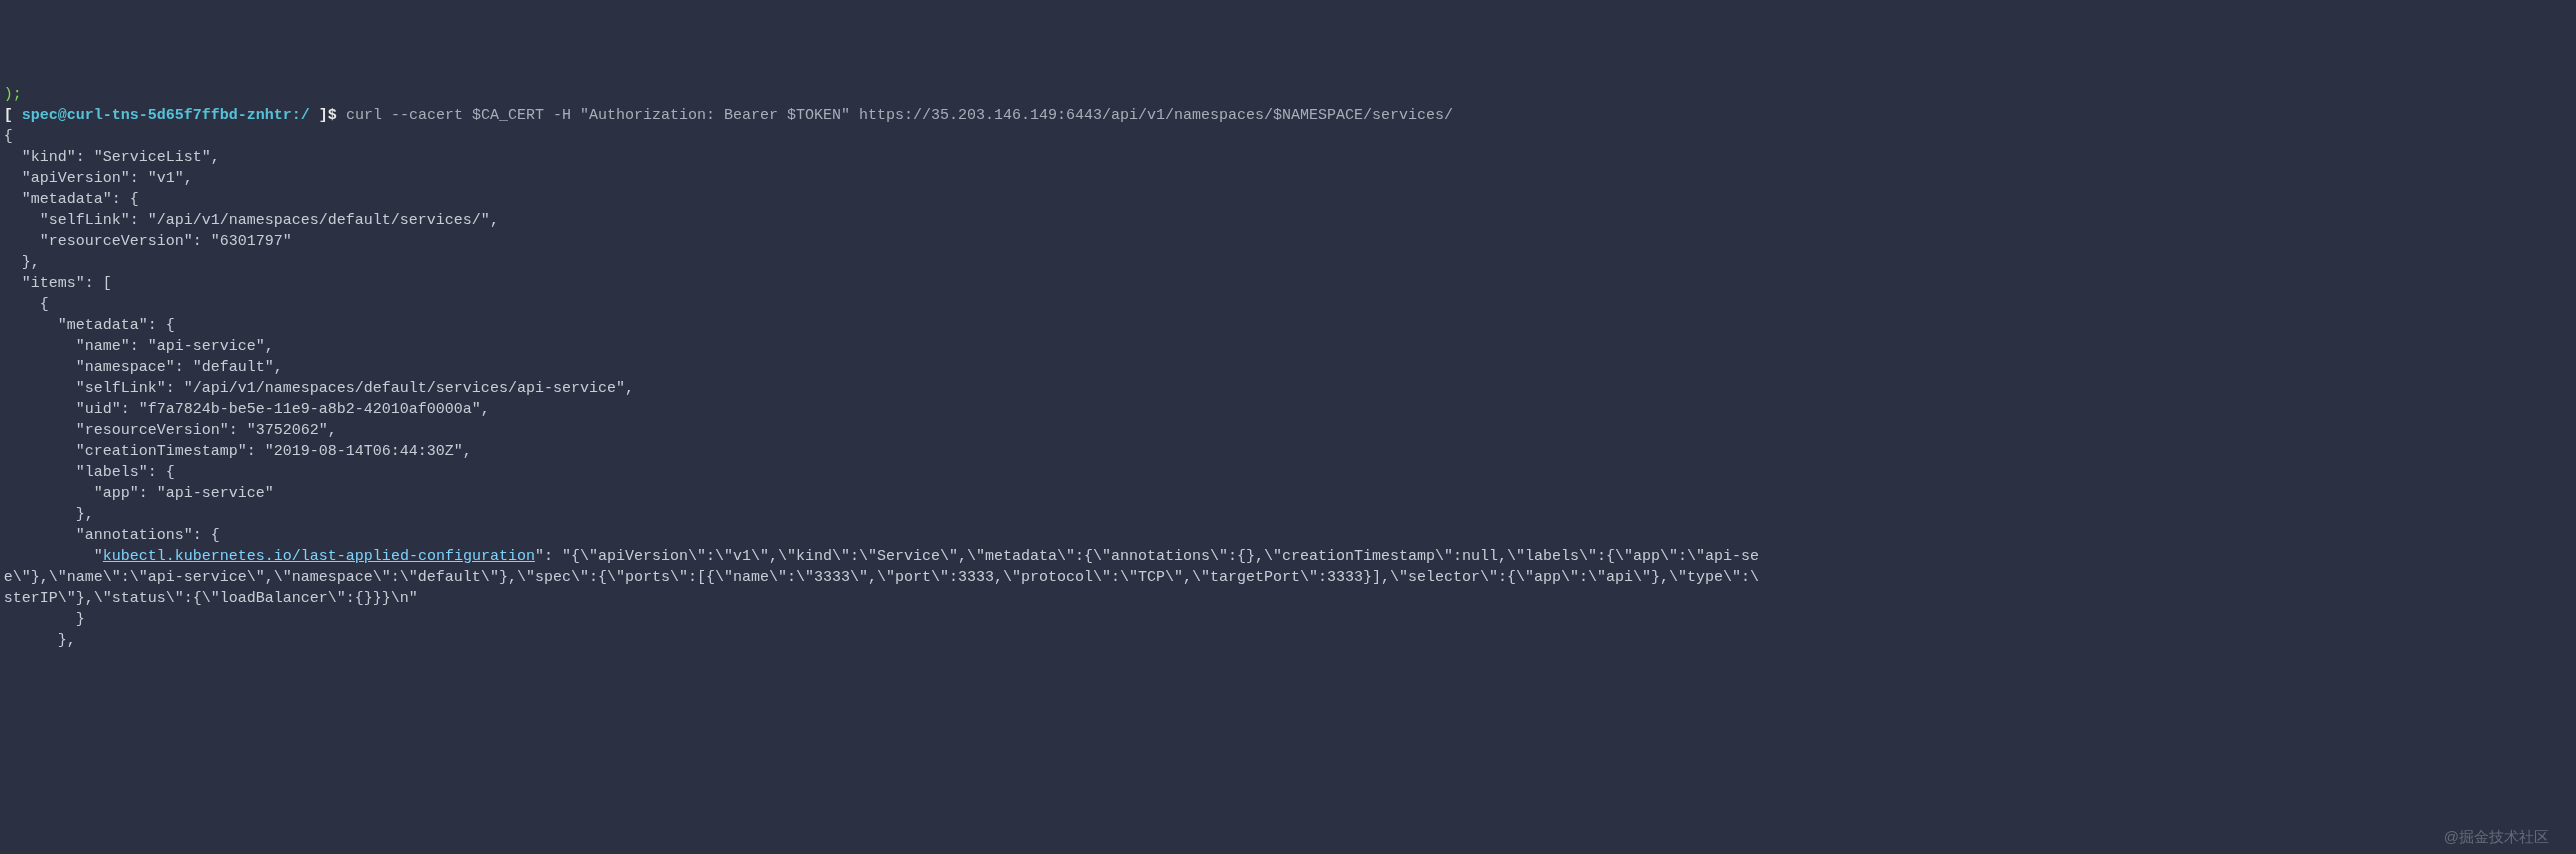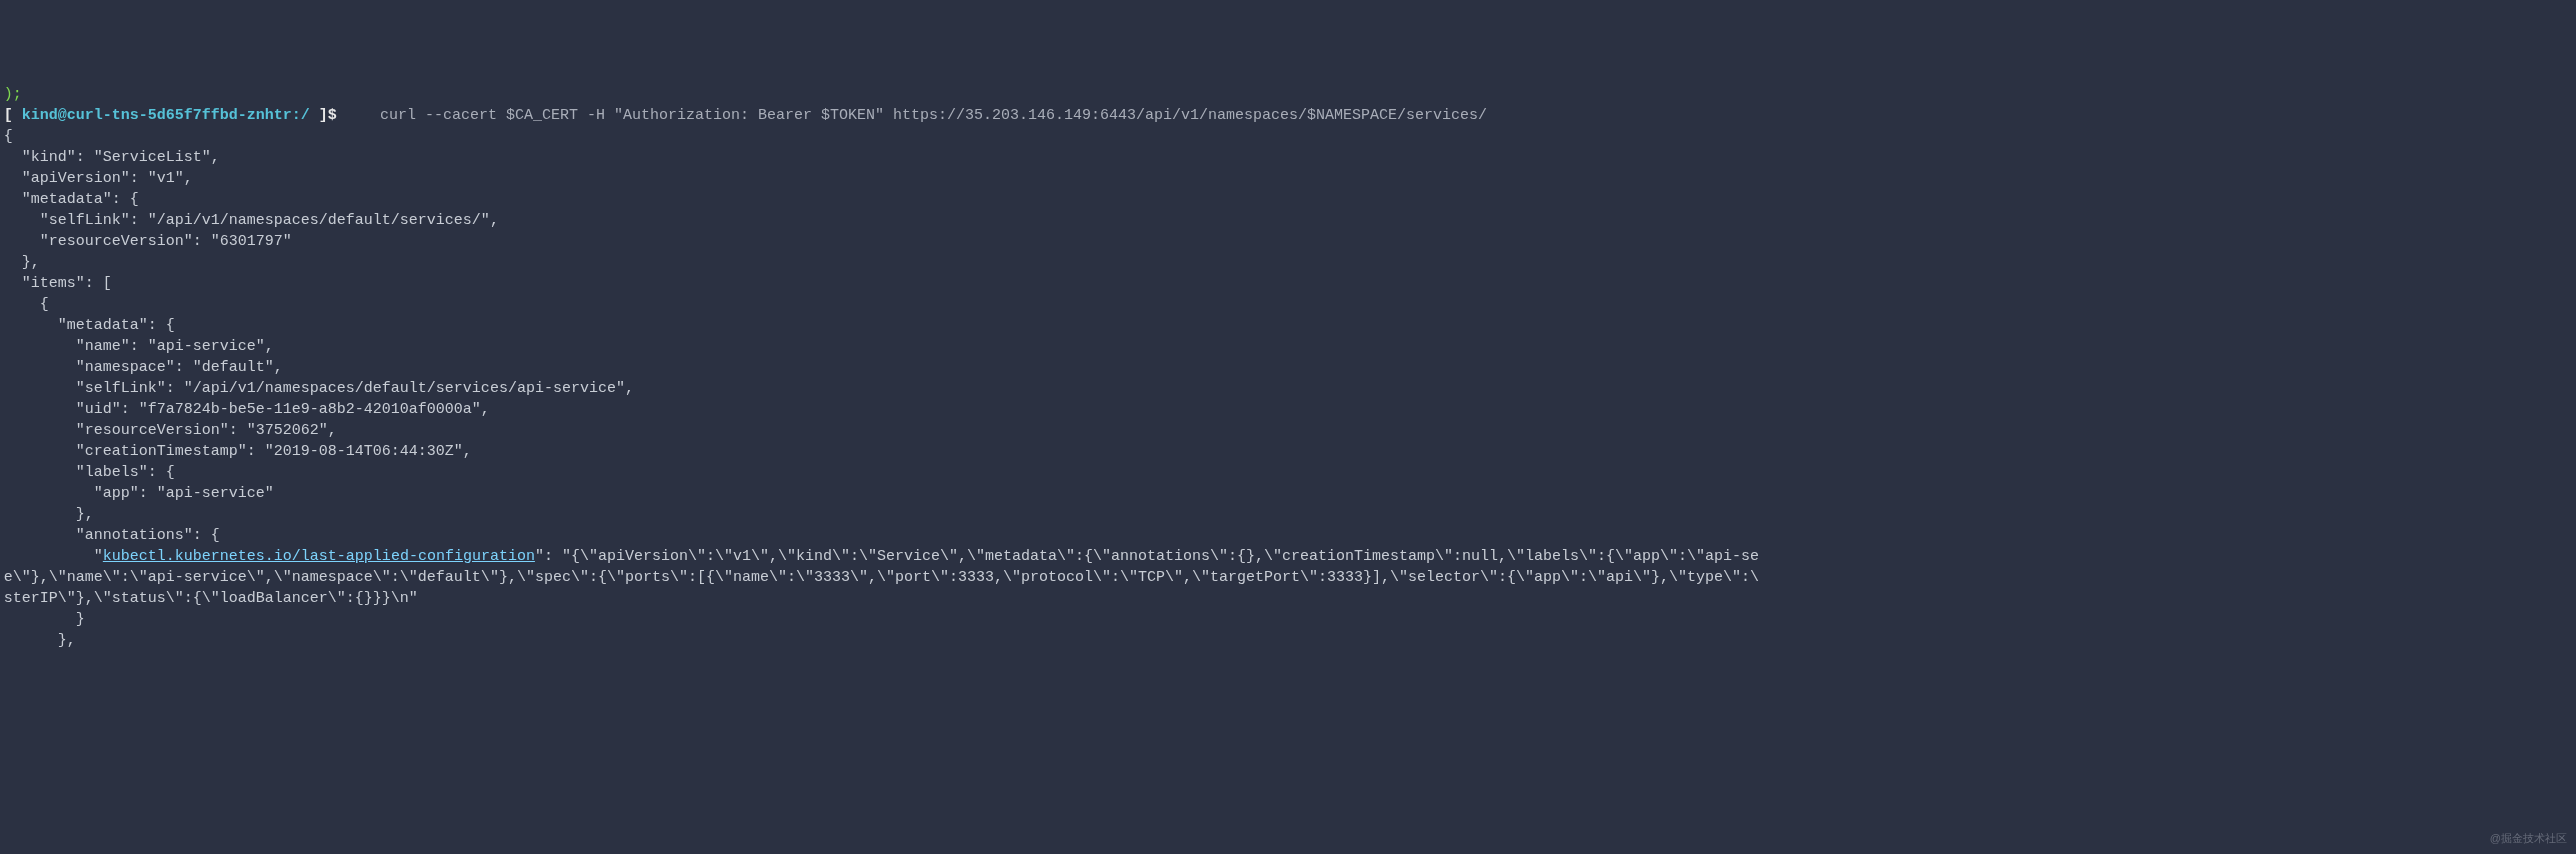--- a/index.html
+++ b/index.html
@@ -26,42 +26,41 @@
     .cyan-bold {
       color: #56c2d8;
       font-weight: bold;
     }
     .white-bold {
       color: #e8e8e8;
       font-weight: bold;
     }
     .gray {
       color: #a8adb8;
-      margin-left: 34px;
     }
     .link {
       color: #7dd3fc;
       text-decoration: underline;
     }
     .watermark {
       position: fixed;
       bottom: 7.5px;
-      right: 9px;
+      right: 27px;
       color: #656a78;
-      font-size: 11px;
+      font-size: 15px;
       font-family: sans-serif;
     }
   </style>
 </head>
 <body>
 
 
 
 <div class="terminal"><span class="green">);</span>
-<span class="white-bold">[ </span><span class="cyan-bold">kind@curl-tns-5d65f7ffbd-znhtr:/</span><span class="white-bold"> ]$ </span><span class="gray">curl --cacert $CA_CERT -H "Authorization: Bearer $TOKEN" https://35.203.146.149:6443/api/v1/namespaces/$NAMESPACE/services/</span>
+<span class="white-bold">[ </span><span class="cyan-bold">spec@curl-tns-5d65f7ffbd-znhtr:/</span><span class="white-bold"> ]$ </span><span class="gray">curl --cacert $CA_CERT -H "Authorization: Bearer $TOKEN" https://35.203.146.149:6443/api/v1/namespaces/$NAMESPACE/services/</span>
 <span>{</span>
 <span>  "kind": "ServiceList",</span>
 <span>  "apiVersion": "v1",</span>
 <span>  "metadata": {</span>
 <span>    "selfLink": "/api/v1/namespaces/default/services/",</span>
 <span>    "resourceVersion": "6301797"</span>
 <span>  },</span>
 <span>  "items": [</span>
 <span>    {</span>
 <span>      "metadata": {</span>

